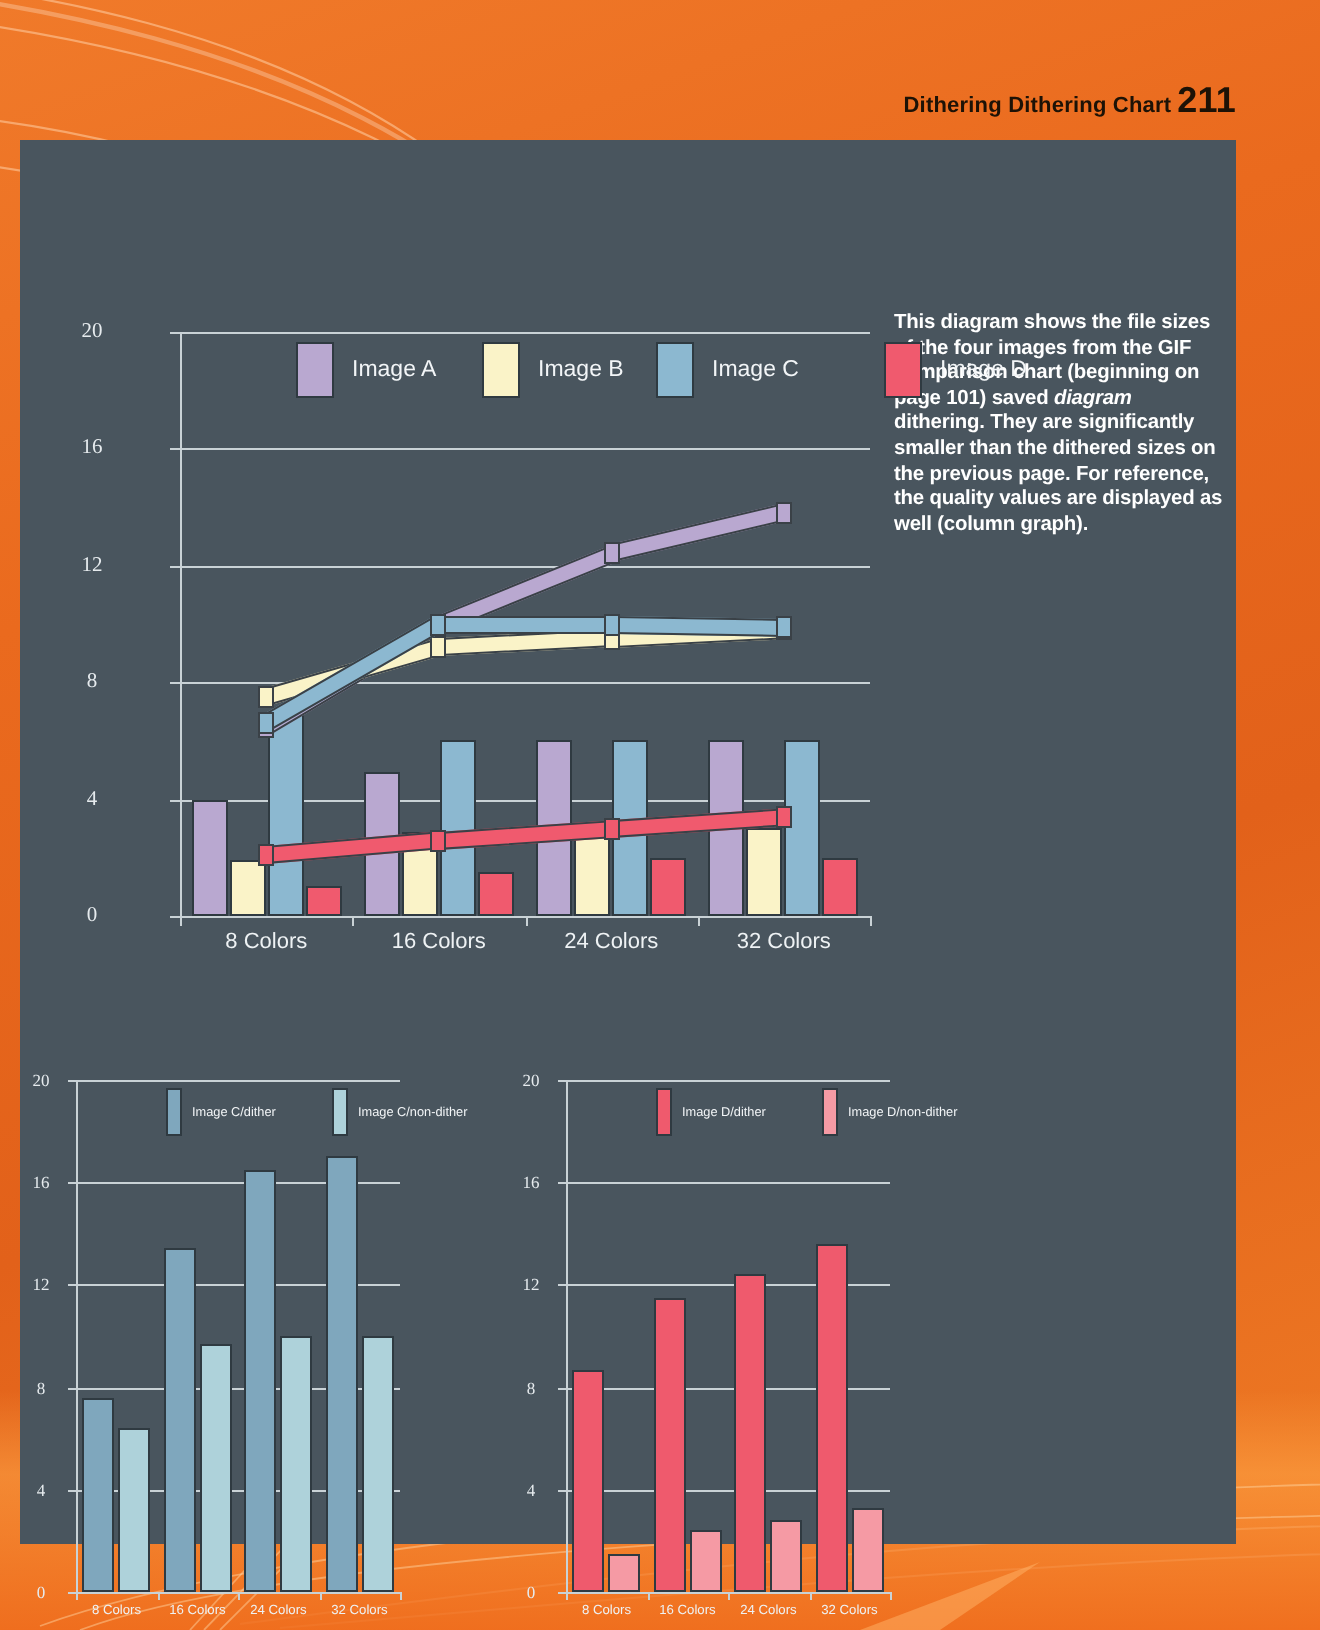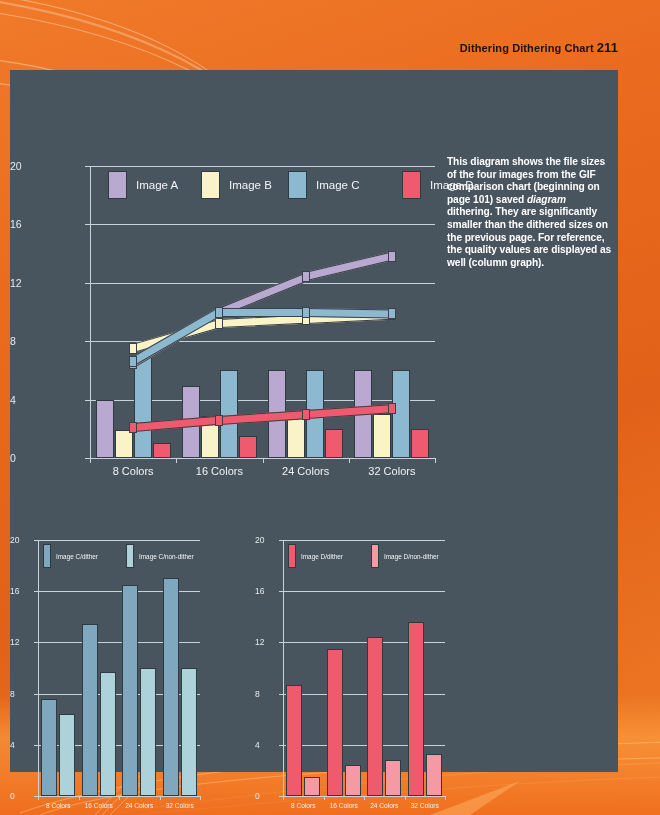--- a/index.html
+++ b/index.html
@@ -27,50 +27,50 @@
     width: 608px; height: 702px;
     background: #49555e;
   }
 
   
   .run-head {
     position: absolute; right: 42px; top: 40px;
     font-size: 11px; font-weight: bold; color: #1d1206;
     letter-spacing: .1px; white-space: nowrap;
   }
-  .run-head .pg { font-size: 13px; margin-left: 3px; }
+  .run-head .pg { font-size: 18px; margin-left: 3px; }
 
   
   .note {
     position: absolute; left: 437px; top: 86px; width: 165px;
     font-size: 10.2px; line-height: 12.6px; color: #ffffff;
     font-weight: bold; letter-spacing: -.1px;
   }
   .note i { font-style: italic; }
 
   
   .chart { position: absolute; }
   .gridline { position: absolute; left: 0; height: 1px; background: #c9d2d6; }
   .axis-y { position: absolute; top: 0; width: 1px; background: #c9d2d6; }
   .ytick {
-    position: absolute; text-align: left; color: #e6ebee;
-    font-size: 10px; transform: translateY(-50%);
+    position: absolute; text-align: center; color: #e6ebee;
+    font-size: 10px; transform: translateY(-50%); font-family: Liberation Serif, serif;
   }
   .ytick-mark { position: absolute; height: 1px; width: 4px; background: #c9d2d6; }
   .xtick-mark { position: absolute; width: 1px; background: #c9d2d6; }
   .xlabel {
     position: absolute; text-align: center; color: #eef2f4;
     font-size: 10px; white-space: nowrap;
   }
   .bar { position: absolute; border: 1px solid #2f3a41; }
   .lineseg { position: absolute; transform-origin: 0 50%; }
   .marker { position: absolute; border: 1px solid #3a4147; }
 
   
-  .legend-item { position: absolute; display: flex; align-items: center; }
+  .legend-item { position: absolute; display: flex; align-items: center; margin-left: 40px; }
   .legend-swatch { border: 1px solid #2f3a41; }
   .legend-text { color: #f2f5f7; white-space: nowrap; }
 
   .main-legend .legend-swatch { width: 19px; height: 28px; }
   .main-legend .legend-text { font-size: 11.5px; margin-left: 9px; }
   .mini-legend .legend-swatch { width: 8px; height: 24px; }
   .mini-legend .legend-text { font-size: 6.4px; margin-left: 5px; }
 </style>
 </head>
 <body>

